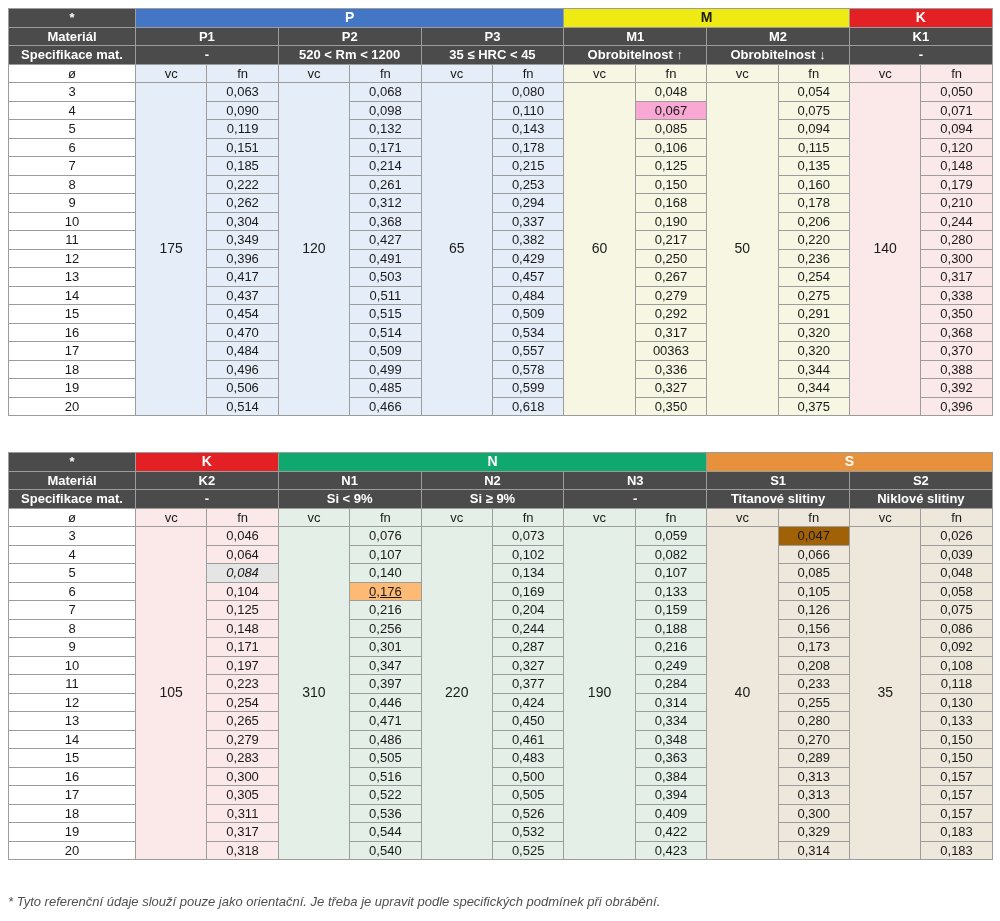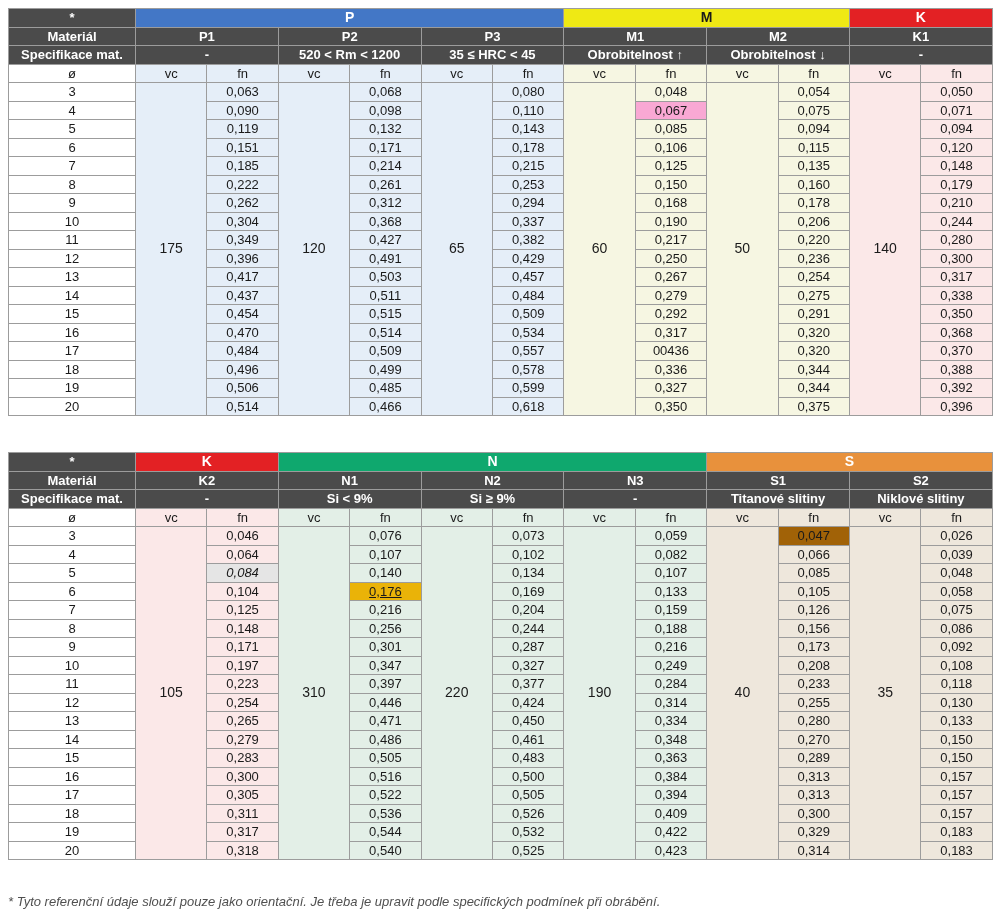--- a/index.html
+++ b/index.html
@@ -221,21 +221,21 @@
         <td style="background: rgb(229, 238, 248);">0,534</td>
         <td style="background: rgb(246, 246, 226);">0,317</td>
         <td style="background: rgb(246, 246, 226);">0,320</td>
         <td style="background: rgb(251, 232, 232);">0,368</td>
       </tr>
       <tr>
         <td class="dia">17</td>
         <td style="background: rgb(229, 238, 248);">0,484</td>
         <td style="background: rgb(229, 238, 248);">0,509</td>
         <td style="background: rgb(229, 238, 248);">0,557</td>
-        <td style="background: rgb(246, 246, 226);">00436</td>
+        <td style="background: rgb(246, 246, 226);">00363</td>
         <td style="background: rgb(246, 246, 226);">0,320</td>
         <td style="background: rgb(251, 232, 232);">0,370</td>
       </tr>
       <tr>
         <td class="dia">18</td>
         <td style="background: rgb(229, 238, 248);">0,496</td>
         <td style="background: rgb(229, 238, 248);">0,499</td>
         <td style="background: rgb(229, 238, 248);">0,578</td>
         <td style="background: rgb(246, 246, 226);">0,336</td>
         <td style="background: rgb(246, 246, 226);">0,344</td>
@@ -346,21 +346,21 @@
         <td style="background: #e5e5e5; font-style: italic;">0,084</td>
         <td style="background: rgb(227, 239, 231);">0,140</td>
         <td style="background: rgb(227, 239, 231);">0,134</td>
         <td style="background: rgb(227, 239, 231);">0,107</td>
         <td style="background: rgb(238, 231, 220);">0,085</td>
         <td style="background: rgb(238, 231, 220);">0,048</td>
       </tr>
       <tr>
         <td class="dia">6</td>
         <td style="background: rgb(251, 232, 232);">0,104</td>
-        <td style="background: #eab308; text-decoration: underline;">0,176</td>
+        <td style="background: #fdba74; text-decoration: underline;">0,176</td>
         <td style="background: rgb(227, 239, 231);">0,169</td>
         <td style="background: rgb(227, 239, 231);">0,133</td>
         <td style="background: rgb(238, 231, 220);">0,105</td>
         <td style="background: rgb(238, 231, 220);">0,058</td>
       </tr>
       <tr>
         <td class="dia">7</td>
         <td style="background: rgb(251, 232, 232);">0,125</td>
         <td style="background: rgb(227, 239, 231);">0,216</td>
         <td style="background: rgb(227, 239, 231);">0,204</td>

